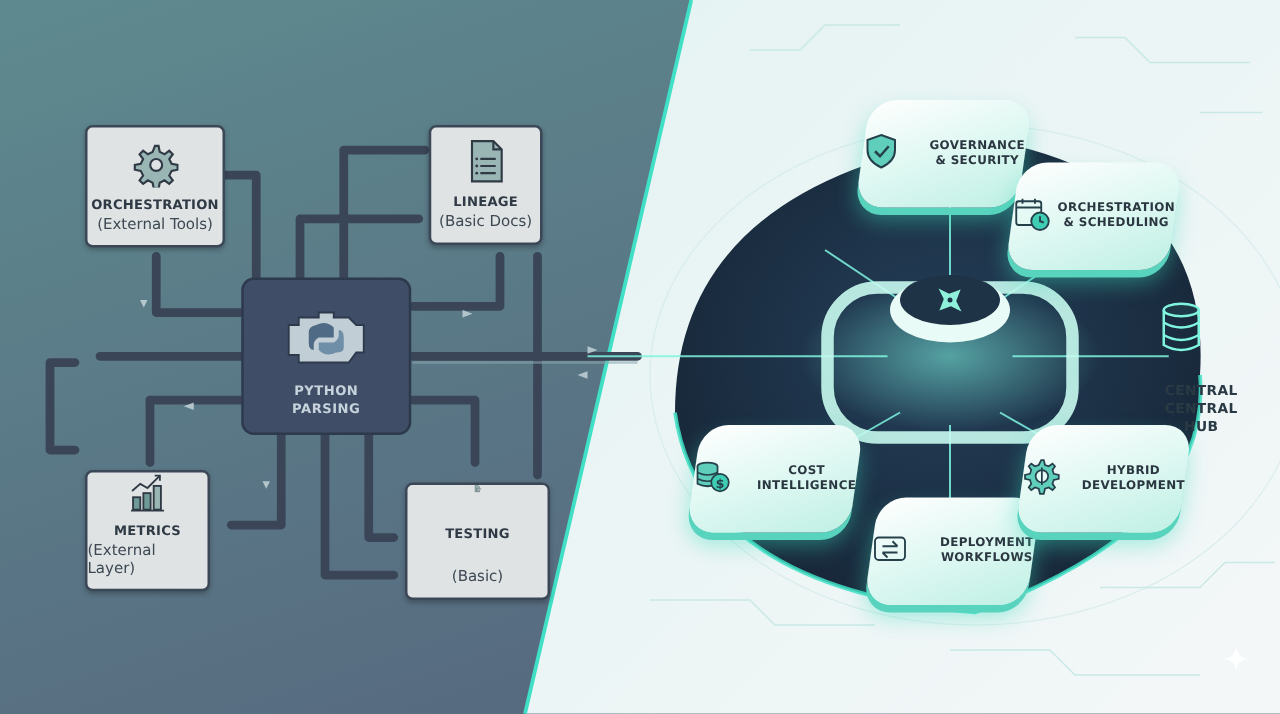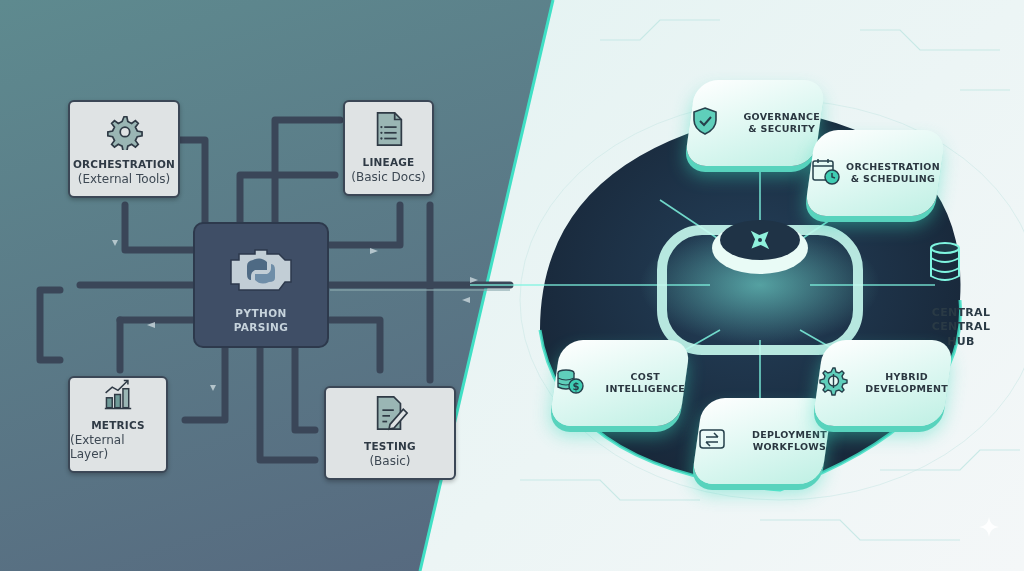--- a/index.html
+++ b/index.html
@@ -179,21 +179,21 @@
       <rect x="26" y="13" width="7" height="23" fill="#9ab6b4"></rect>
     </g>
     <polyline points="5,18 13,11 20,15 32,3" fill="none" stroke="#2f3a45" stroke-width="1.8"></polyline>
     <polyline points="27,3 32,3 32,8" fill="none" stroke="#2f3a45" stroke-width="1.8"></polyline>
     <line x1="4" y1="37" x2="36" y2="37" stroke="#2f3a45" stroke-width="1.8"></line>
   </svg>
   <div class="t">METRICS</div>
   <div class="s">(External Layer)</div>
 </div>
 
-<div class="lcard" style="left:324px;top:386px;width:132px;height:94px;">
+<div class="lcard" style="left:324px;top:386px;width:116px;height:94px;gap:19px;">
   <svg class="ico" viewBox="0 0 40 40">
     <path d="M7,3 L24,3 L31,10 L31,37 L7,37 Z" fill="#9ab6b4" stroke="#2f3a45" stroke-width="1.8"></path>
     <g stroke="#2f3a45" stroke-width="1.8">
           <line x1="12" y1="17" x2="24" y2="17"></line>
           <line x1="12" y1="23" x2="20" y2="23"></line>
           <line x1="12" y1="29" x2="17" y2="29"></line>
         </g>
     <path d="M20,32 L34,16 L38,20 L24,36 L19,37 Z" fill="#dfe3e4" stroke="#2f3a45" stroke-width="1.8"></path>
   </svg>
   <div class="t">TESTING</div>

